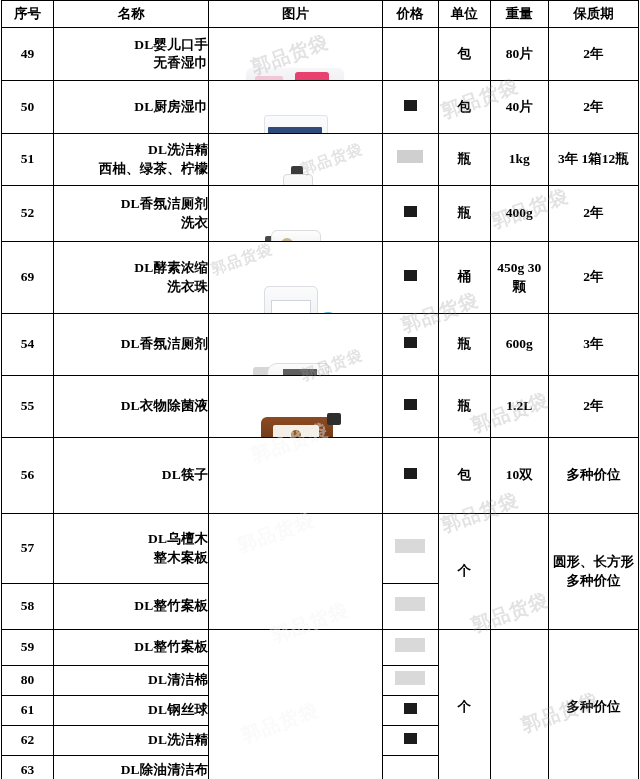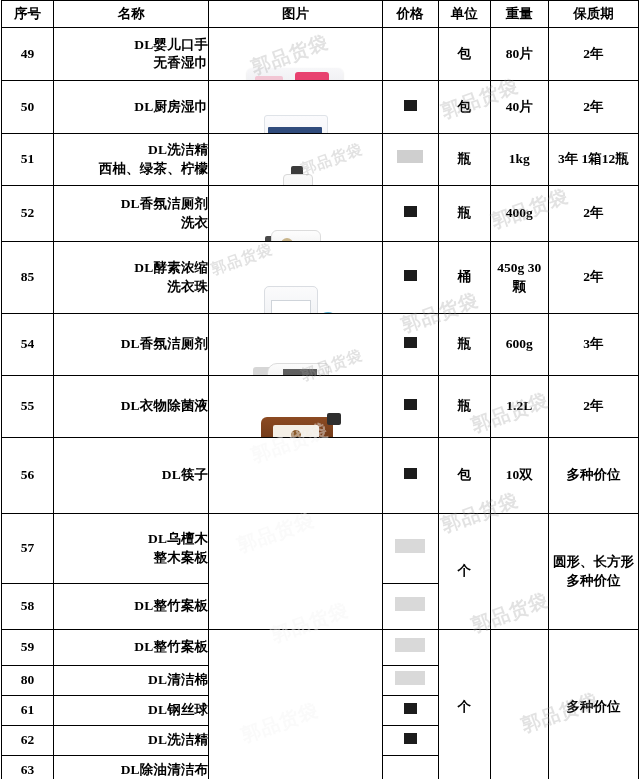--- a/index.html
+++ b/index.html
@@ -422,21 +422,21 @@
         </td>
         <td class="price-cell">
           <span class="redact"></span>
         </td>
         <td class="unit-cell">瓶</td>
         <td class="wt-cell">400g</td>
         <td class="shelf-cell">2年</td>
       </tr>
 
       <tr style="height:72px;">
-        <td class="idx-cell">85</td>
+        <td class="idx-cell">69</td>
         <td class="name-cell">
           <span class="ln">DL酵素浓缩</span>
           <span class="ln">洗衣珠</span>
         </td>
         <td class="img-cell">
           <div class="photo ph-pods">
             <div class="jug"></div>
             <div class="jlabel"></div>
             <div class="pod"></div>
           </div>

